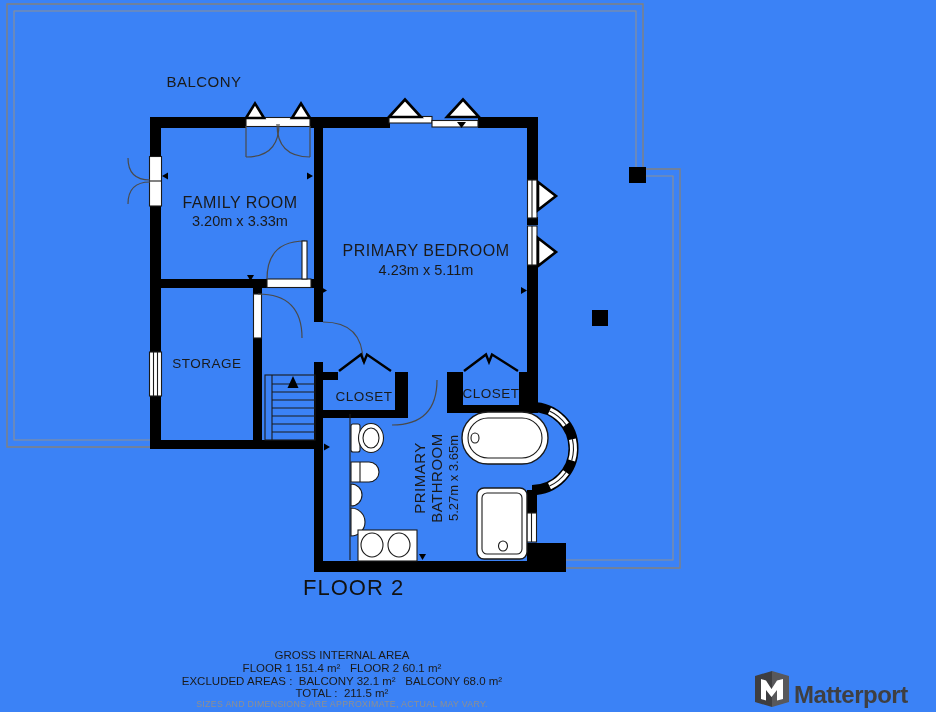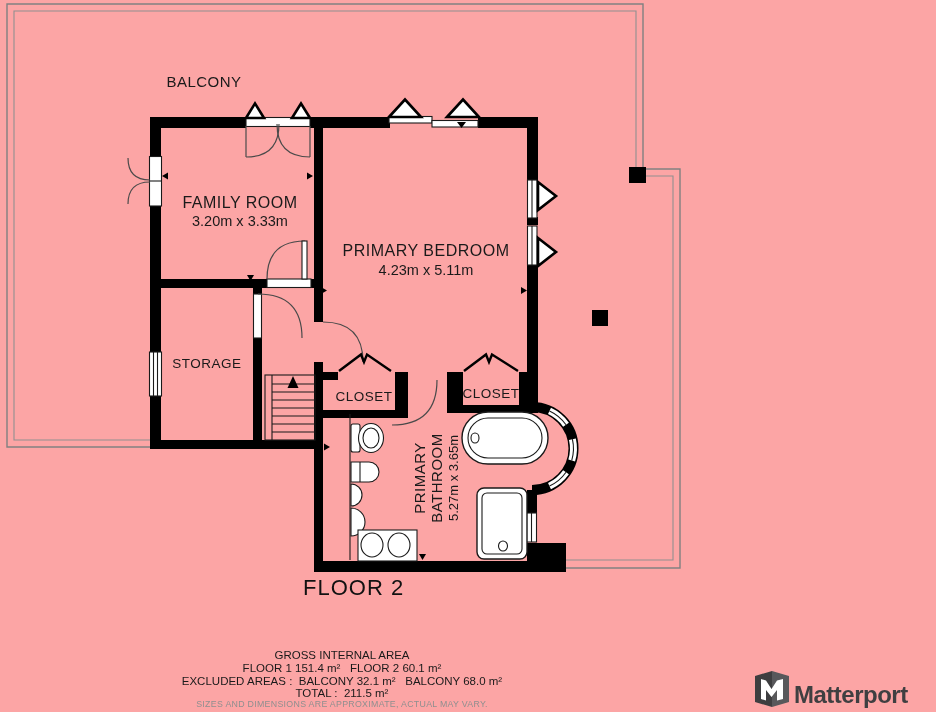--- a/index.html
+++ b/index.html
@@ -1,16 +1,16 @@
 <!DOCTYPE html>
 <html><head>
 <meta charset="utf-8">
 <style>
   html,body{margin:0;padding:0;background:#ffffff;}
-  .stage{position:relative;width:936px;height:712px;background:#fca5a5;overflow:hidden;}
+  .stage{position:relative;width:936px;height:712px;background:#3b82f6;overflow:hidden;}
   svg{display:block;}
   text{font-family:"Liberation Sans","DejaVu Sans",sans-serif;fill:#1a1a1a;white-space:pre;}
   .room-label{font-size:16px;letter-spacing:.5px;}
   .room-dims{font-size:14.5px;}
   .small-label{font-size:13.5px;letter-spacing:.5px;}
   .balcony-label{font-size:15px;letter-spacing:.5px;}
   .floor-label{font-size:22px;letter-spacing:1px;fill:#111;}
   .footer-line{font-size:11.5px;}
   .disclaimer{font-size:8.8px;fill:#8f8f8f;letter-spacing:.3px;}
   .logo-text{font-size:24px;font-weight:bold;fill:#3f3f41;letter-spacing:-.5px;}

